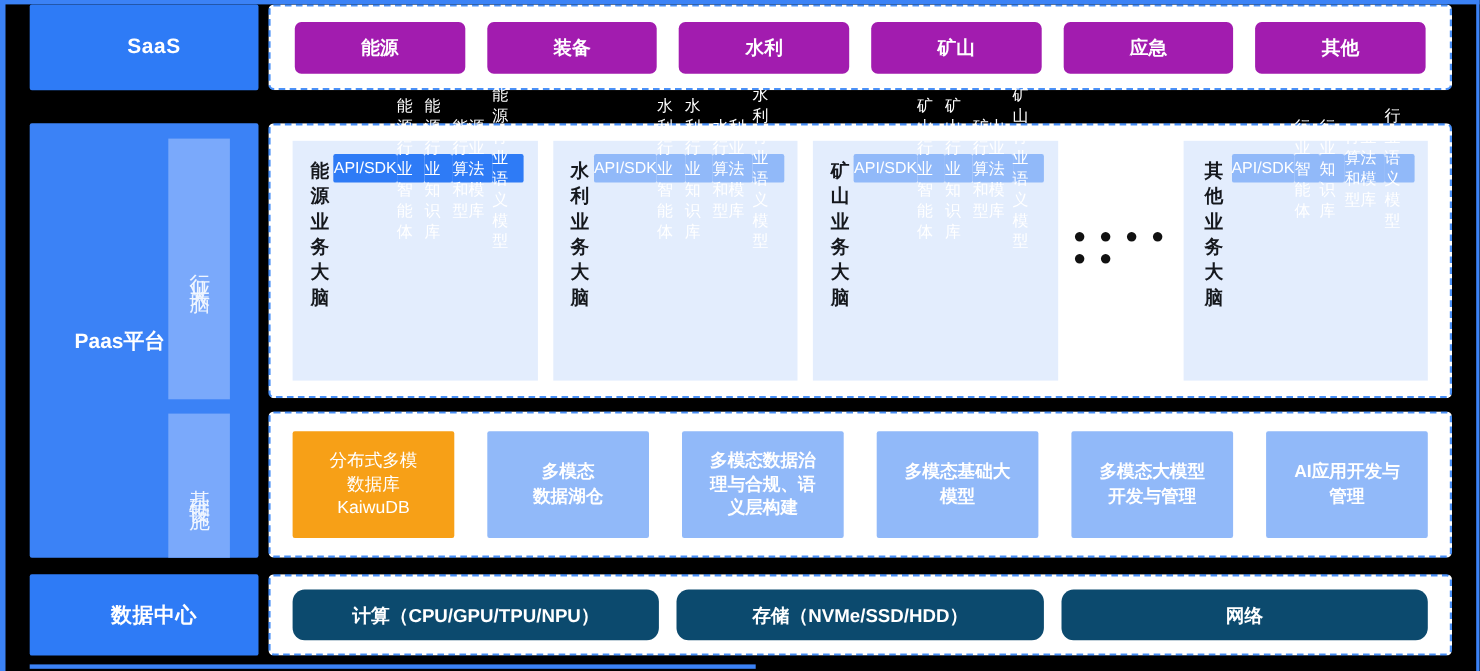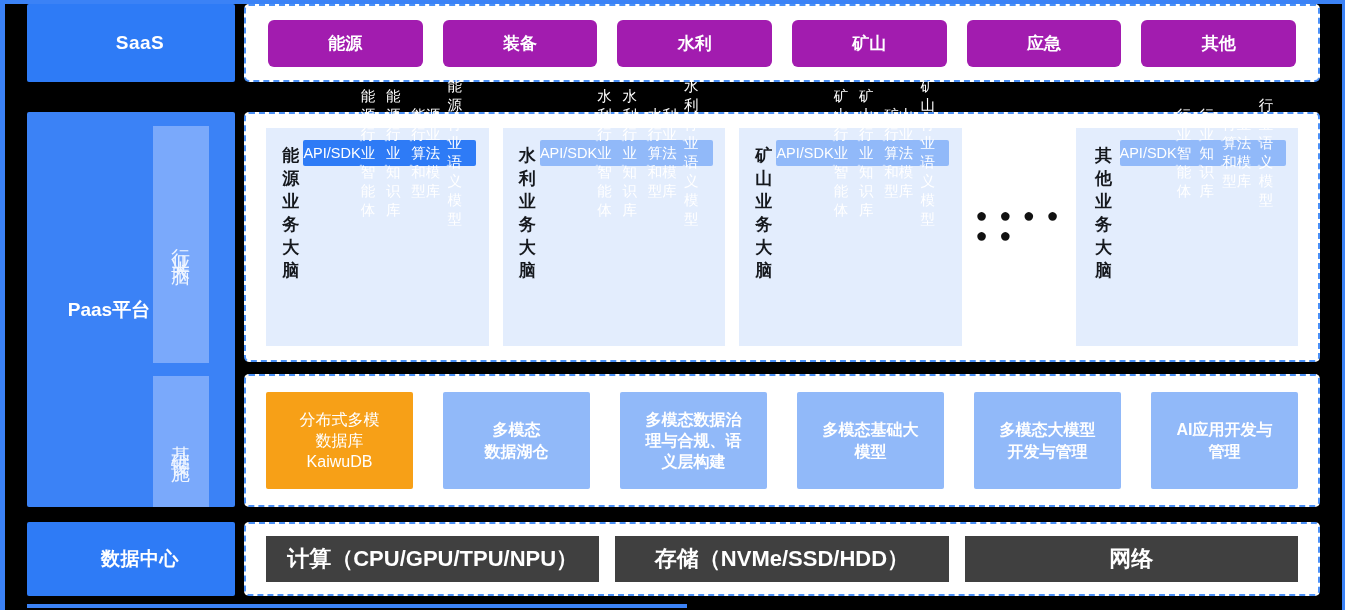--- a/index.html
+++ b/index.html
@@ -143,23 +143,23 @@
   .data-chip:last-child{margin-right:0;}
   .data-chip.accent{background:#f7a017;font-weight:normal;}
 
   
   #dc-label{position:absolute;left:22px;top:518px;width:208px;height:74px;border-radius:2px;}
   #dc-panel{position:absolute;left:239px;right:22px;top:518px;height:74px;padding:0 20px;display:flex;align-items:center;}
   .dc-chip{
     flex:1 1 0;
     margin-right:16px;
     height:46px;
-    background:#404040;
-    border-radius:0;
-    color:#fff;font-size:22px;font-weight:bold;
+    background:#0c4a6e;
+    border-radius:11px;
+    color:#fff;font-size:17px;font-weight:bold;
     display:flex;align-items:center;justify-content:center;
   }
   .dc-chip:last-child{margin-right:0;}
   #bottom-rule{position:absolute;left:22px;top:600px;width:660px;height:4px;background:#3b82f6;}
 </style>
 </head>
 <body>
 
 <div id="figure">
 

